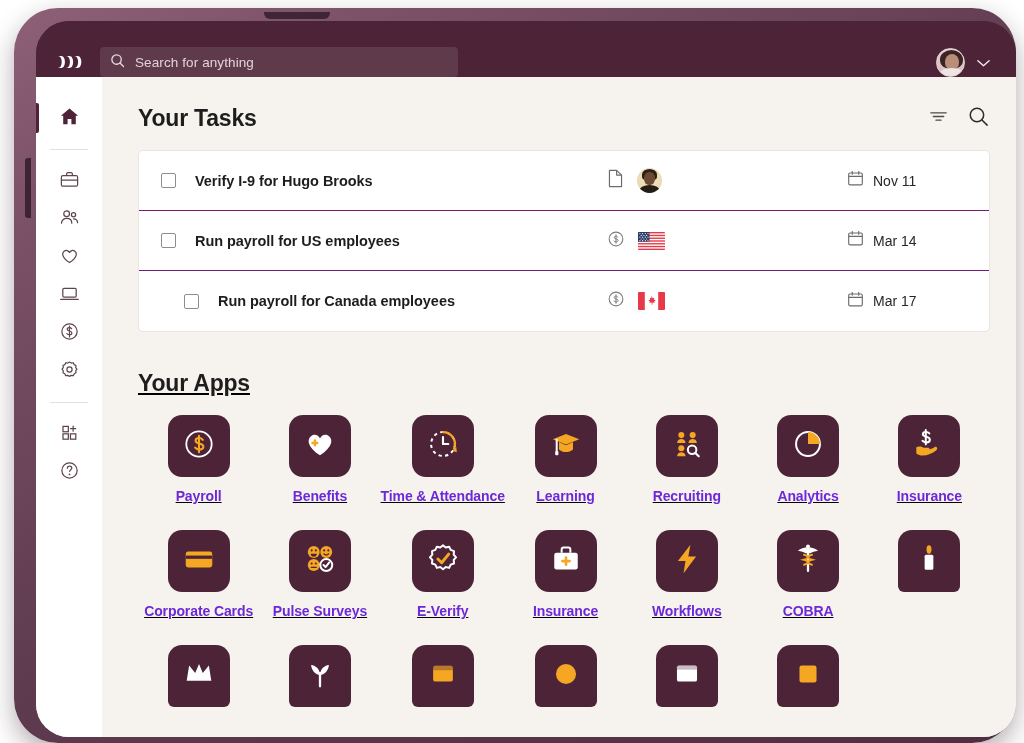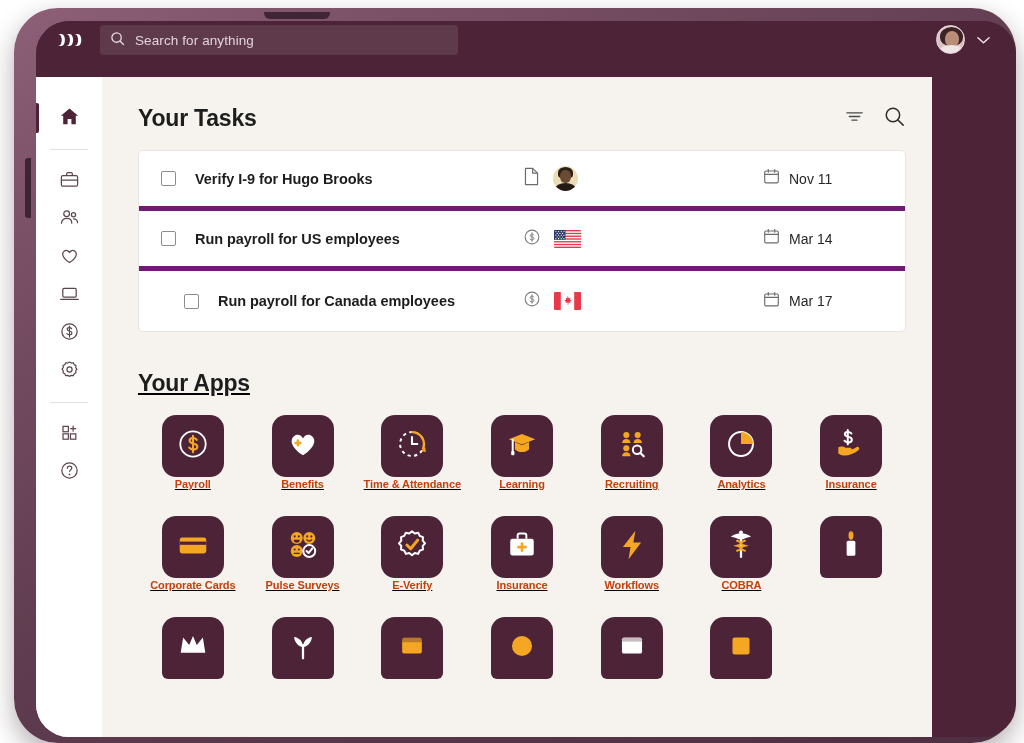--- a/index.html
+++ b/index.html
@@ -54,22 +54,22 @@
   }
 
   
   #topbar {
     position: absolute;
     left: 0; top: 0;
     width: 980px;
     height: 56px;
     background: #4d2437;
     display: flex;
-    align-items: flex-start;
-    padding: 4px 26px 0 18px;
+    align-items: flex-end;
+    padding: 12px 26px 0 18px;
   }
   #brand-logo {
     width: 34px; height: 30px;
     display: flex; align-items: center; justify-content: center;
     flex: 0 0 auto;
   }
   #search-box {
     margin-left: 12px;
     width: 358px;
     height: 30px;
@@ -116,21 +116,21 @@
   }
   #avatar-user .body {
     position: absolute; left: 3px; bottom: -3px; width: 23px; height: 11px;
     background: #efe6e4; border-radius: 50% 50% 0 0;
   }
 
   
   #app-body {
     position: absolute;
     left: 0; top: 56px;
-    width: 896px;
+    width: 980px;
     height: 660px;
     display: flex;
     background: #f6f3ee;
   }
 
   
   #sidebar {
     width: 66px;
     background: #ffffff;
     padding-top: 22px;
@@ -190,21 +190,21 @@
     background: #ffffff;
     border: 1px solid #eae5e3;
     border-radius: 5px;
     overflow: hidden;
   }
   .task-row {
     height: 60px;
     display: flex;
     align-items: center;
     padding: 0 22px 0 22px;
-    border-bottom: 5px solid #701a75;
+    border-bottom: 1px solid #701a75;
     cursor: pointer;
   }
   .task-row:last-child { border-bottom: none; padding-left: 45px; }
   .task-check {
     width: 15px; height: 15px;
     border: 1.5px solid #8d8d8d;
     border-radius: 2px;
     flex: 0 0 auto;
     cursor: pointer;
     background: #fff;
@@ -264,24 +264,24 @@
   }
   .app-tile {
     width: 62px; height: 62px;
     background: #4d2437;
     border-radius: 14px;
     display: flex;
     align-items: center;
     justify-content: center;
   }
   .app-name {
-    margin-top: 1px;
-    font-size: 11px;
+    margin-top: 11px;
+    font-size: 14px;
     font-weight: 700;
-    color: #c2410c;
+    color: #6d28d9;
     text-align: center;
     letter-spacing: -.1px;
     white-space: nowrap;
   }
   .app-row-3 .app-tile { border-radius: 14px 14px 6px 6px; }
 </style>
 </head>
 <body>
 
 <div id="device-frame">

